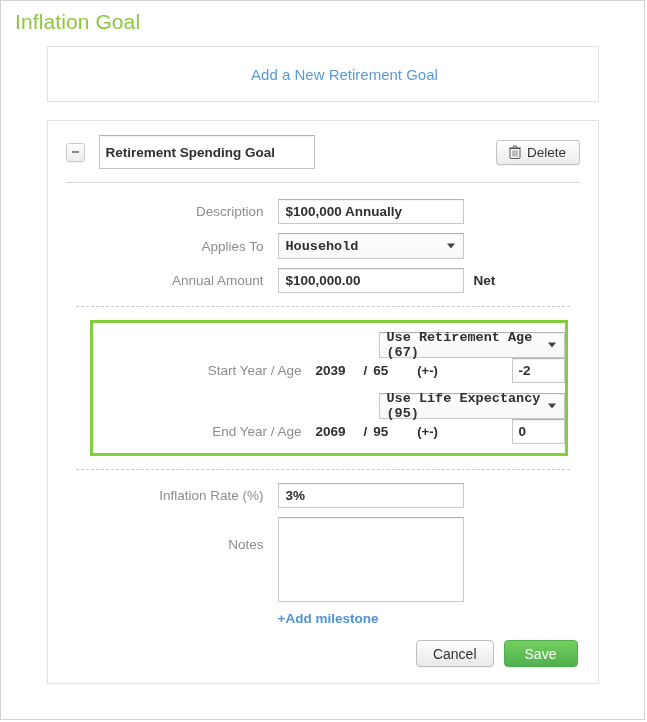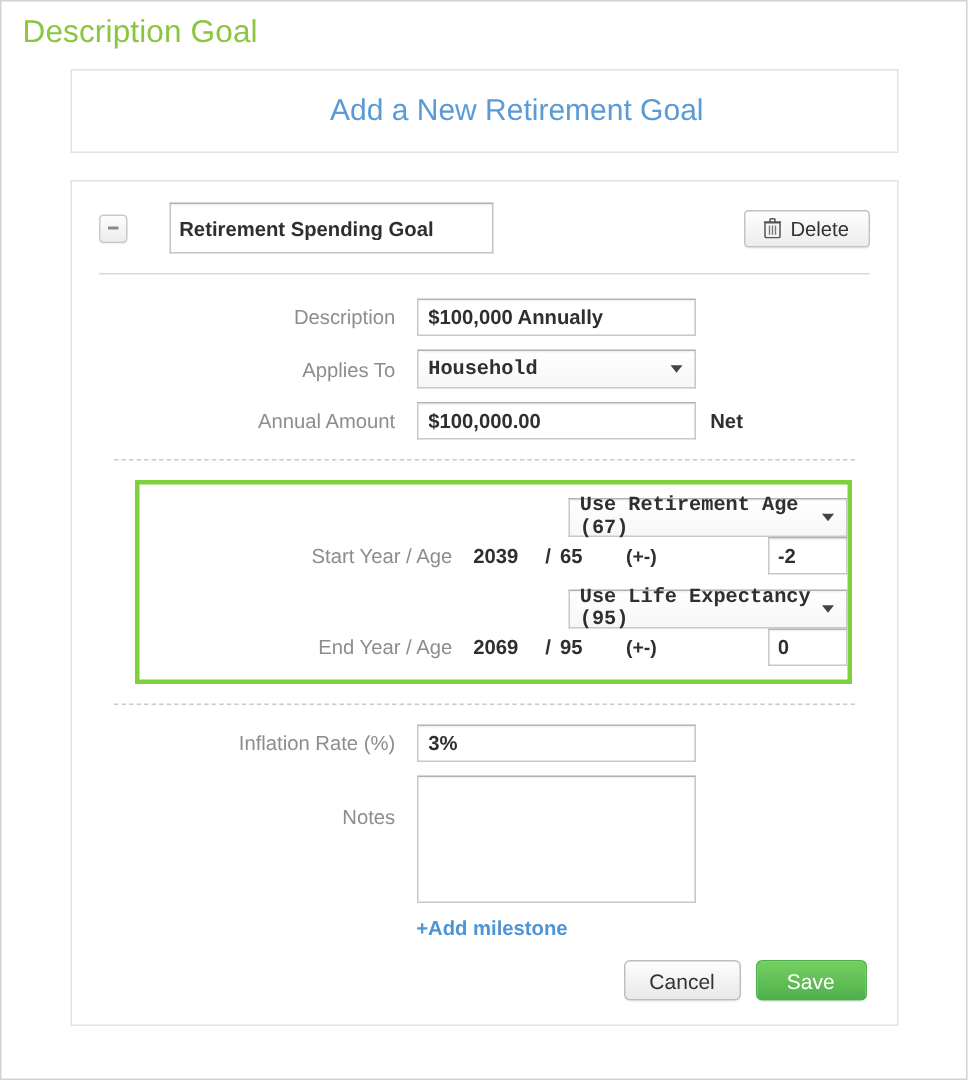--- a/index.html
+++ b/index.html
@@ -45,21 +45,21 @@
   }
   .panel-add {
     margin-top: 10px;
     height: 56px;
     display: flex;
     align-items: center;
     justify-content: center;
   }
   .add-link {
     color: #5a9bd5;
-    font-size: 20px;
+    font-size: 15px;
     text-decoration: none;
     cursor: pointer;
     margin-left: 44px;
   }
 
   .panel-goal {
     margin-top: 18px;
     padding: 14px 18px 16px 18px;
     width: 552px;
   }
@@ -83,21 +83,21 @@
     flex: none;
     box-shadow: 0 1px 0 rgba(0,0,0,0.04);
   }
   .collapse-btn .minus {
     display: block;
     width: 7px;
     height: 0;
     border-top: 2px solid #8a8a8a;
   }
   .goal-name-input {
-    margin-left: 28px;
+    margin-left: 14px;
     width: 216px;
     height: 24px;
     border: 1px solid #c4c4c4;
     border-top-color: #b0b0b0;
     box-sizing: border-box;
     font-family: "Liberation Sans", sans-serif;
     font-size: 13.5px;
     font-weight: bold;
     color: #2f2f2f;
     padding: 16px 6px;
@@ -317,21 +317,21 @@
     background: linear-gradient(to bottom, #76cf5f, #4eb04e);
     color: #ffffff;
     box-shadow: 0 1px 1px rgba(0,0,0,0.08);
   }
 </style>
 </head>
 <body>
 
 <div class="page">
 
-  <h1 class="page-title">Description Goal</h1>
+  <h1 class="page-title">Inflation Goal</h1>
 
   <div class="panel panel-add">
     <a class="add-link" href="#">Add a New Retirement Goal</a>
   </div>
 
   <div class="panel panel-goal">
 
     <div class="goal-header">
       <span class="collapse-btn">
         <span class="minus"></span>

